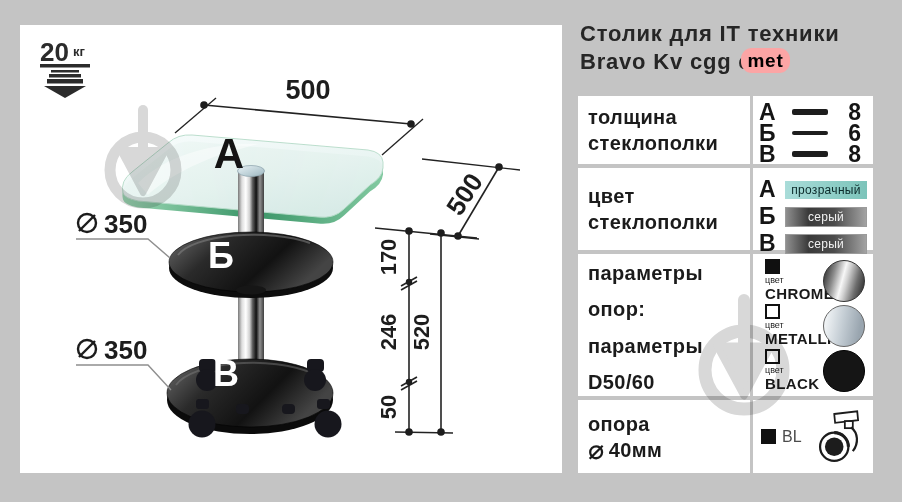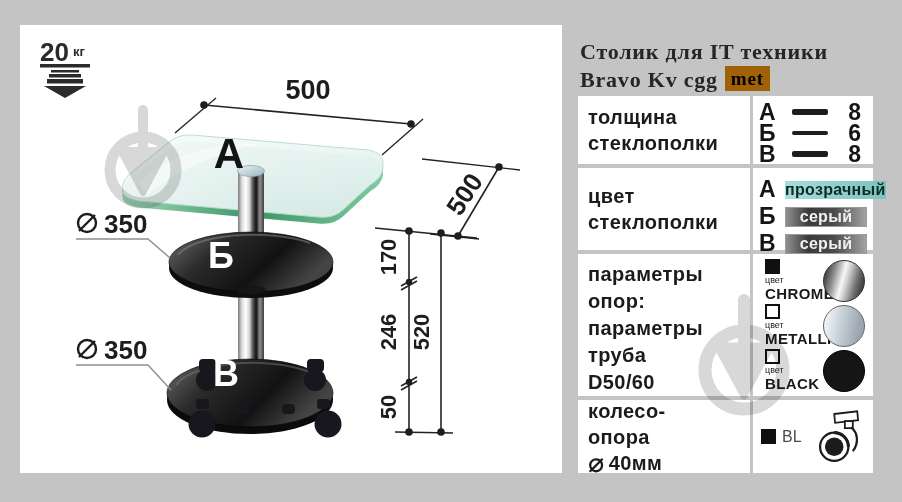--- a/index.html
+++ b/index.html
@@ -7,58 +7,57 @@
     width:902px;height:502px;position:relative;overflow:hidden;
     background:#c4c4c4;
     font-family:"Liberation Sans",sans-serif;
     -webkit-font-smoothing:antialiased;
   }
   .panel{position:absolute;background:#fff}
   #drawing-panel{left:20px;top:25px;width:542px;height:448px}
 
   
   #title-block{
-    position:absolute;left:580px;top:38px;width:300px;
+    position:absolute;left:580px;top:20px;width:300px;
     font-weight:bold;font-size:22px;line-height:28px;letter-spacing:.8px;
     color:#262626;
-    font-family:Liberation Serif, serif;
   }
   .met-badge{
-    display:inline-block;background:#a16207;color:#000;
+    display:inline-block;background:#fca5a5;color:#000;
     font-size:19px;font-weight:bold;line-height:21px;
-    padding:2px 6px;margin-left:-10px;position:relative;top:-2px;
+    padding:2px 6px;margin-left:-10px;position:relative;top:-2px;border-radius:11px;
   }
   .cell{position:absolute;background:#fff;box-sizing:border-box}
   .c-label{left:578px;width:172px;color:#1b1b1b;font-weight:bold;
     font-size:20px;line-height:26px;letter-spacing:.4px;
     display:flex;flex-direction:column;justify-content:center;padding-left:10px}
   .c-value{left:753px;width:120px}
   .r1{top:96px;height:68px}
   .r2{top:168px;height:82px}
   .r3{top:254px;height:142px}
   .r4{top:400px;height:73px}
-  .c-label.r3{justify-content:center;padding-top:6px;line-height:27px}
+  .c-label.r3{justify-content:space-between;padding-top:6px;line-height:27px}
 
   .dia-line{display:flex;align-items:center;gap:4px}
   .dia-sym{font-family:"DejaVu Sans","Liberation Sans",sans-serif;font-size:27px;font-weight:bold}
 
   
   .v-thickness{display:flex;flex-direction:column;justify-content:center;padding:2px 12px 2px 6px}
   .t-line{display:grid;grid-template-columns:24px 1fr 24px;align-items:center;height:21px}
   .t-letter,.t-num{font-size:23px;font-weight:bold;color:#151515}
   .t-num{text-align:right}
   .dash{width:36px;height:6px;background:#1d1d1d;border-radius:2px;margin:0 auto}
   .dash.thin{height:4px}
 
   
   .v-color{display:flex;flex-direction:column;justify-content:space-around;padding:8px 6px 8px 6px}
   .cl-line{display:grid;grid-template-columns:26px 1fr;align-items:center}
   .cl-letter{font-size:23px;font-weight:bold;color:#151515}
   .badge{height:18px;display:flex;align-items:center;justify-content:center;
-    font-size:16px;font-weight:bold;letter-spacing:.3px}
+    font-size:12px;font-weight:normal;letter-spacing:.3px}
   .badge-transparent{background:linear-gradient(90deg,#a9dcd9,#7cc4ba);color:#0b2a2a}
   .badge-gray{background:linear-gradient(90deg,#8f8f8f,#3a3a3a 28%,#4b4b4b 60%,#a2a2a2);
     color:#f0f0f0;border:1px solid #9b9b9b}
 
   
   .v-finish{display:flex;flex-direction:column;padding:5px 8px 2px 12px}
   .fin{display:flex;align-items:flex-start;height:46px}
   .fin-txt{width:56px}
   .sw{width:15px;height:15px;background:#101010;margin-bottom:1px}
   .sw.outline{width:11px;height:11px;background:#fff;border:2px solid #101010}
@@ -267,21 +266,20 @@
   <div class="cl-line">
     <span class="cl-letter">В</span>
     <span class="badge badge-gray">серый</span>
   </div>
 </div>
 
 <div class="cell c-label r3">
   <div>параметры</div>
   <div>опор:</div>
   <div>параметры</div>
-  <div>труба</div>
   <div>D50/60</div>
 </div>
 <div class="cell c-value r3 v-finish">
   <div class="fin">
     <div class="fin-txt">
       <div class="sw"></div>
       <div class="fin-cap">цвет</div>
       <div class="fin-name">CHROME</div>
     </div>
     <div class="circle circle-chrome"></div>
@@ -298,21 +296,20 @@
     <div class="fin-txt">
       <div class="sw outline"></div>
       <div class="fin-cap">цвет</div>
       <div class="fin-name">BLACK</div>
     </div>
     <div class="circle circle-black"></div>
   </div>
 </div>
 
 <div class="cell c-label r4">
-  <div>колесо-</div>
   <div>опора</div>
   <div class="dia-line">
     <span class="dia-sym">⌀</span>
     <span>40мм</span>
   </div>
 </div>
 <div class="cell c-value r4 v-wheel">
   <div class="sw"></div>
   <span class="bl-code">BL</span>
   <svg class="caster" width="46" height="56" viewBox="0 0 52 62">

